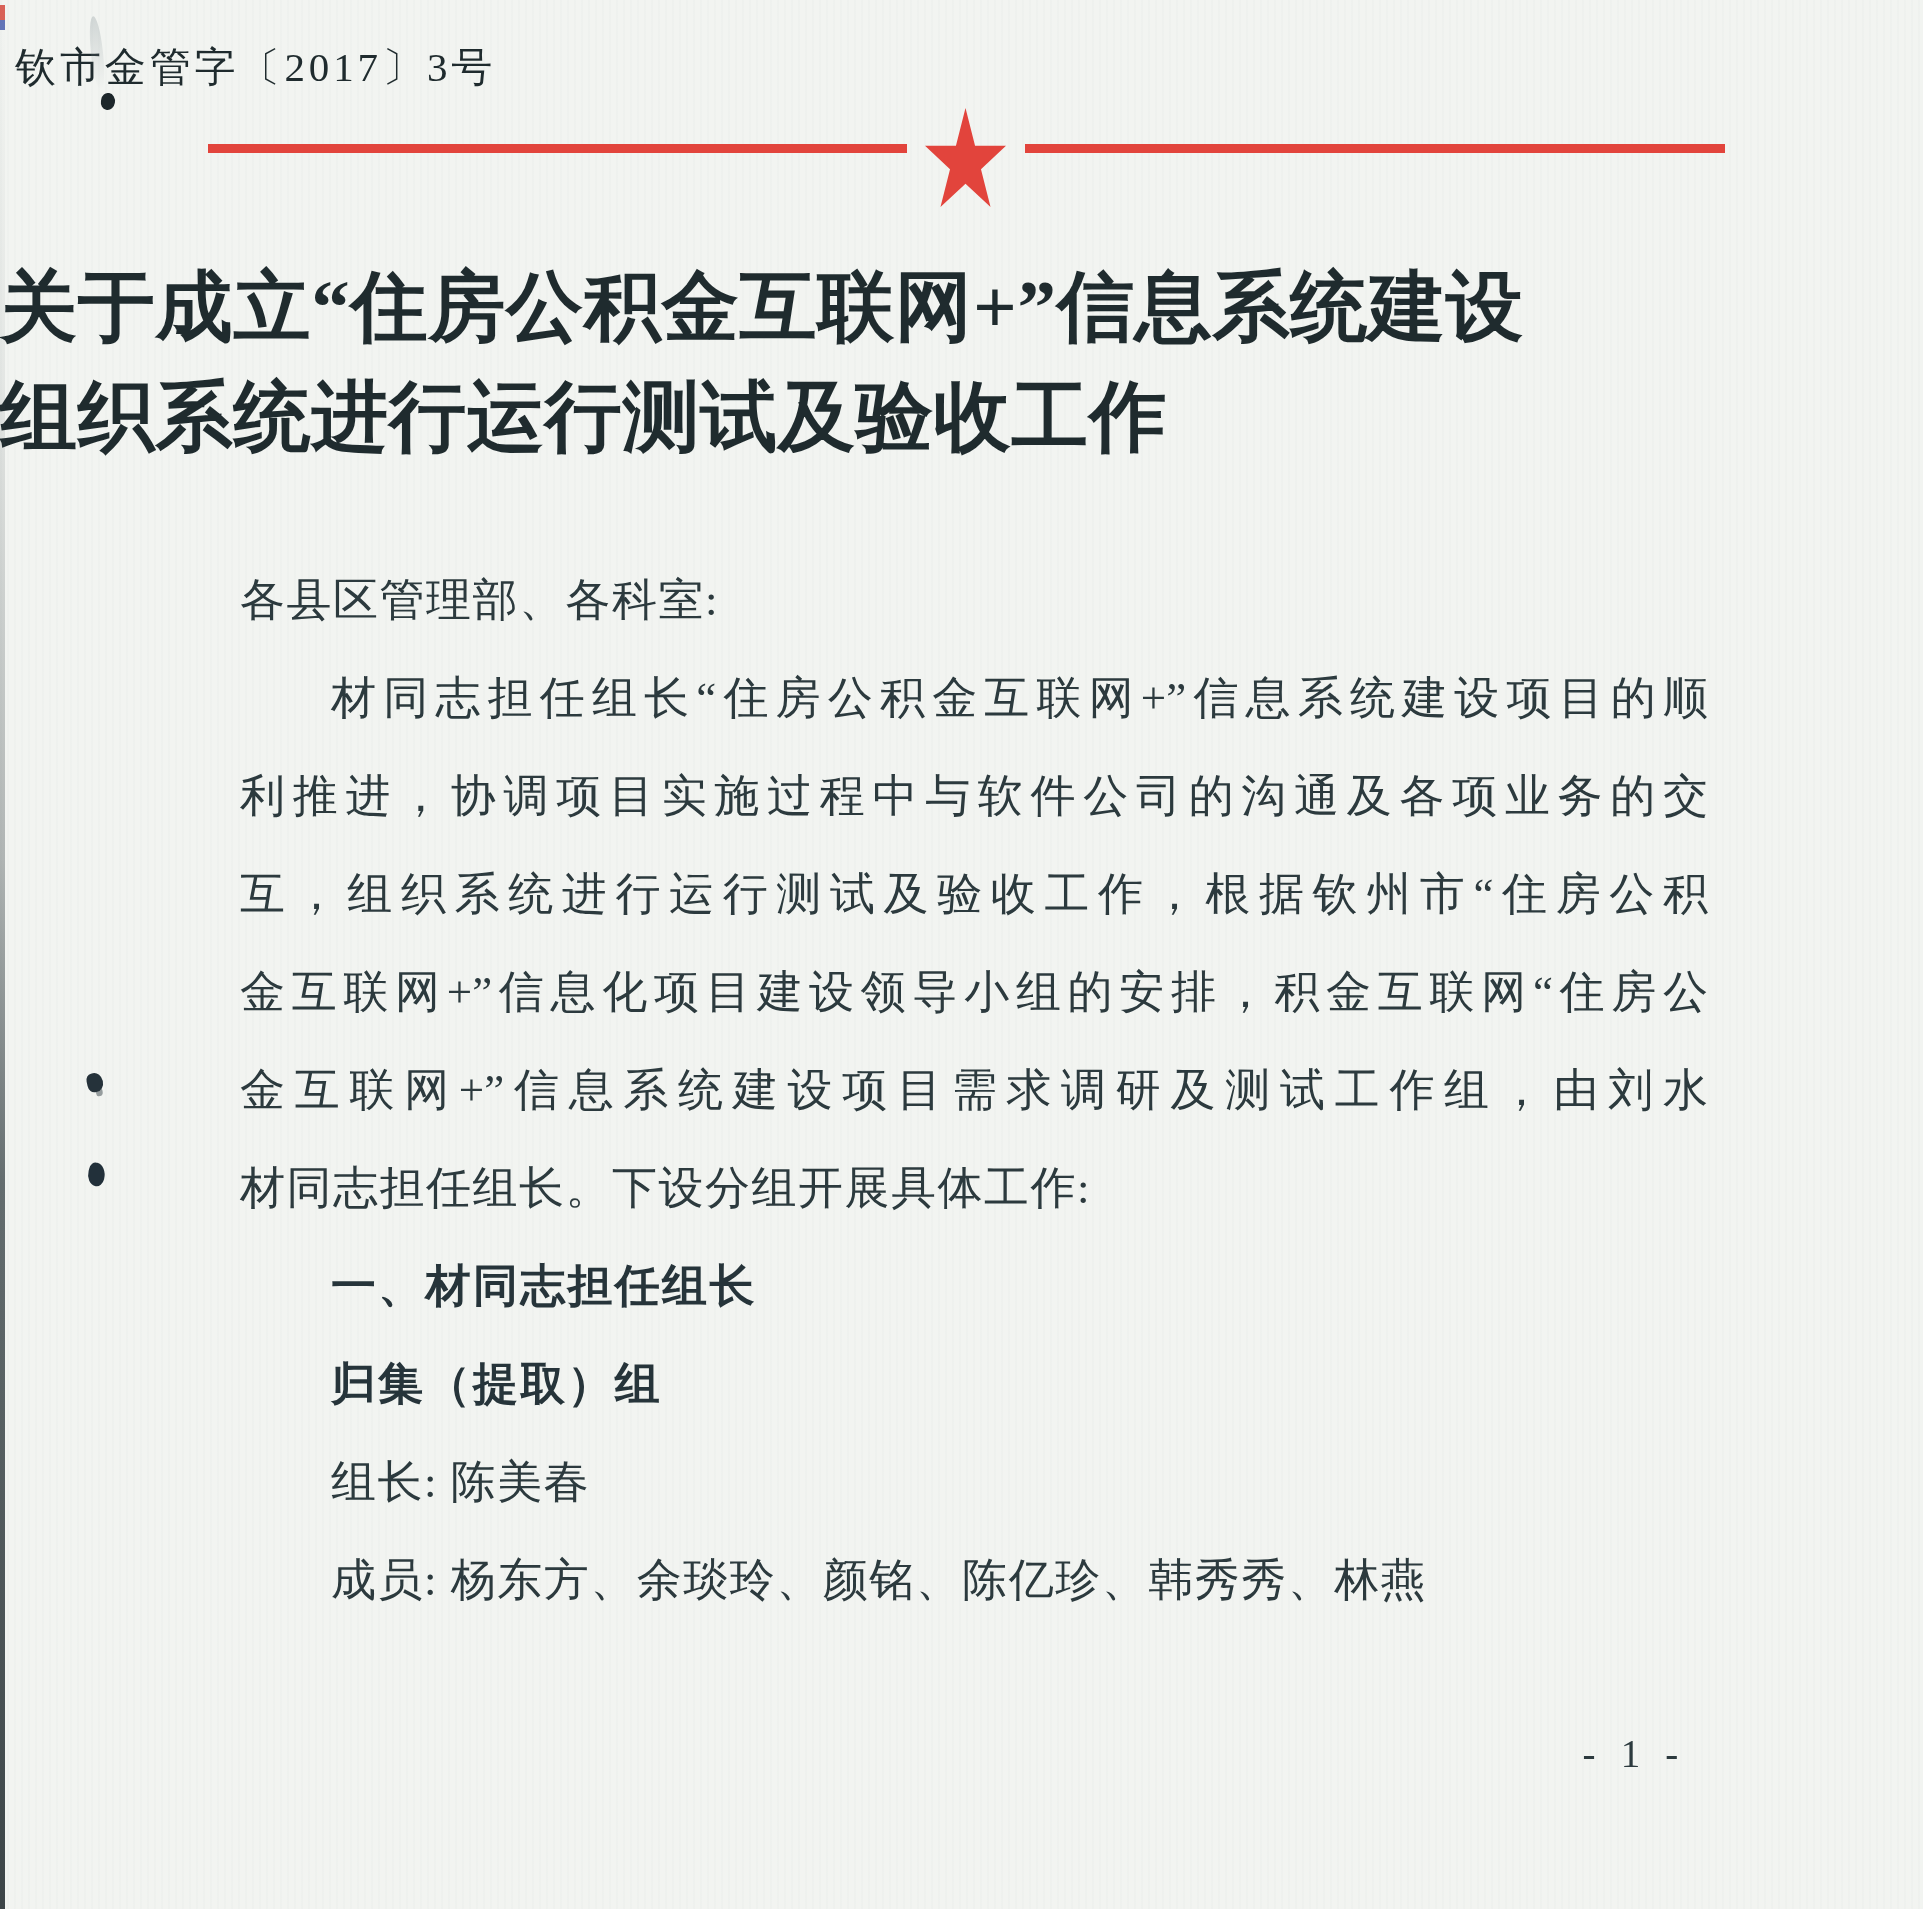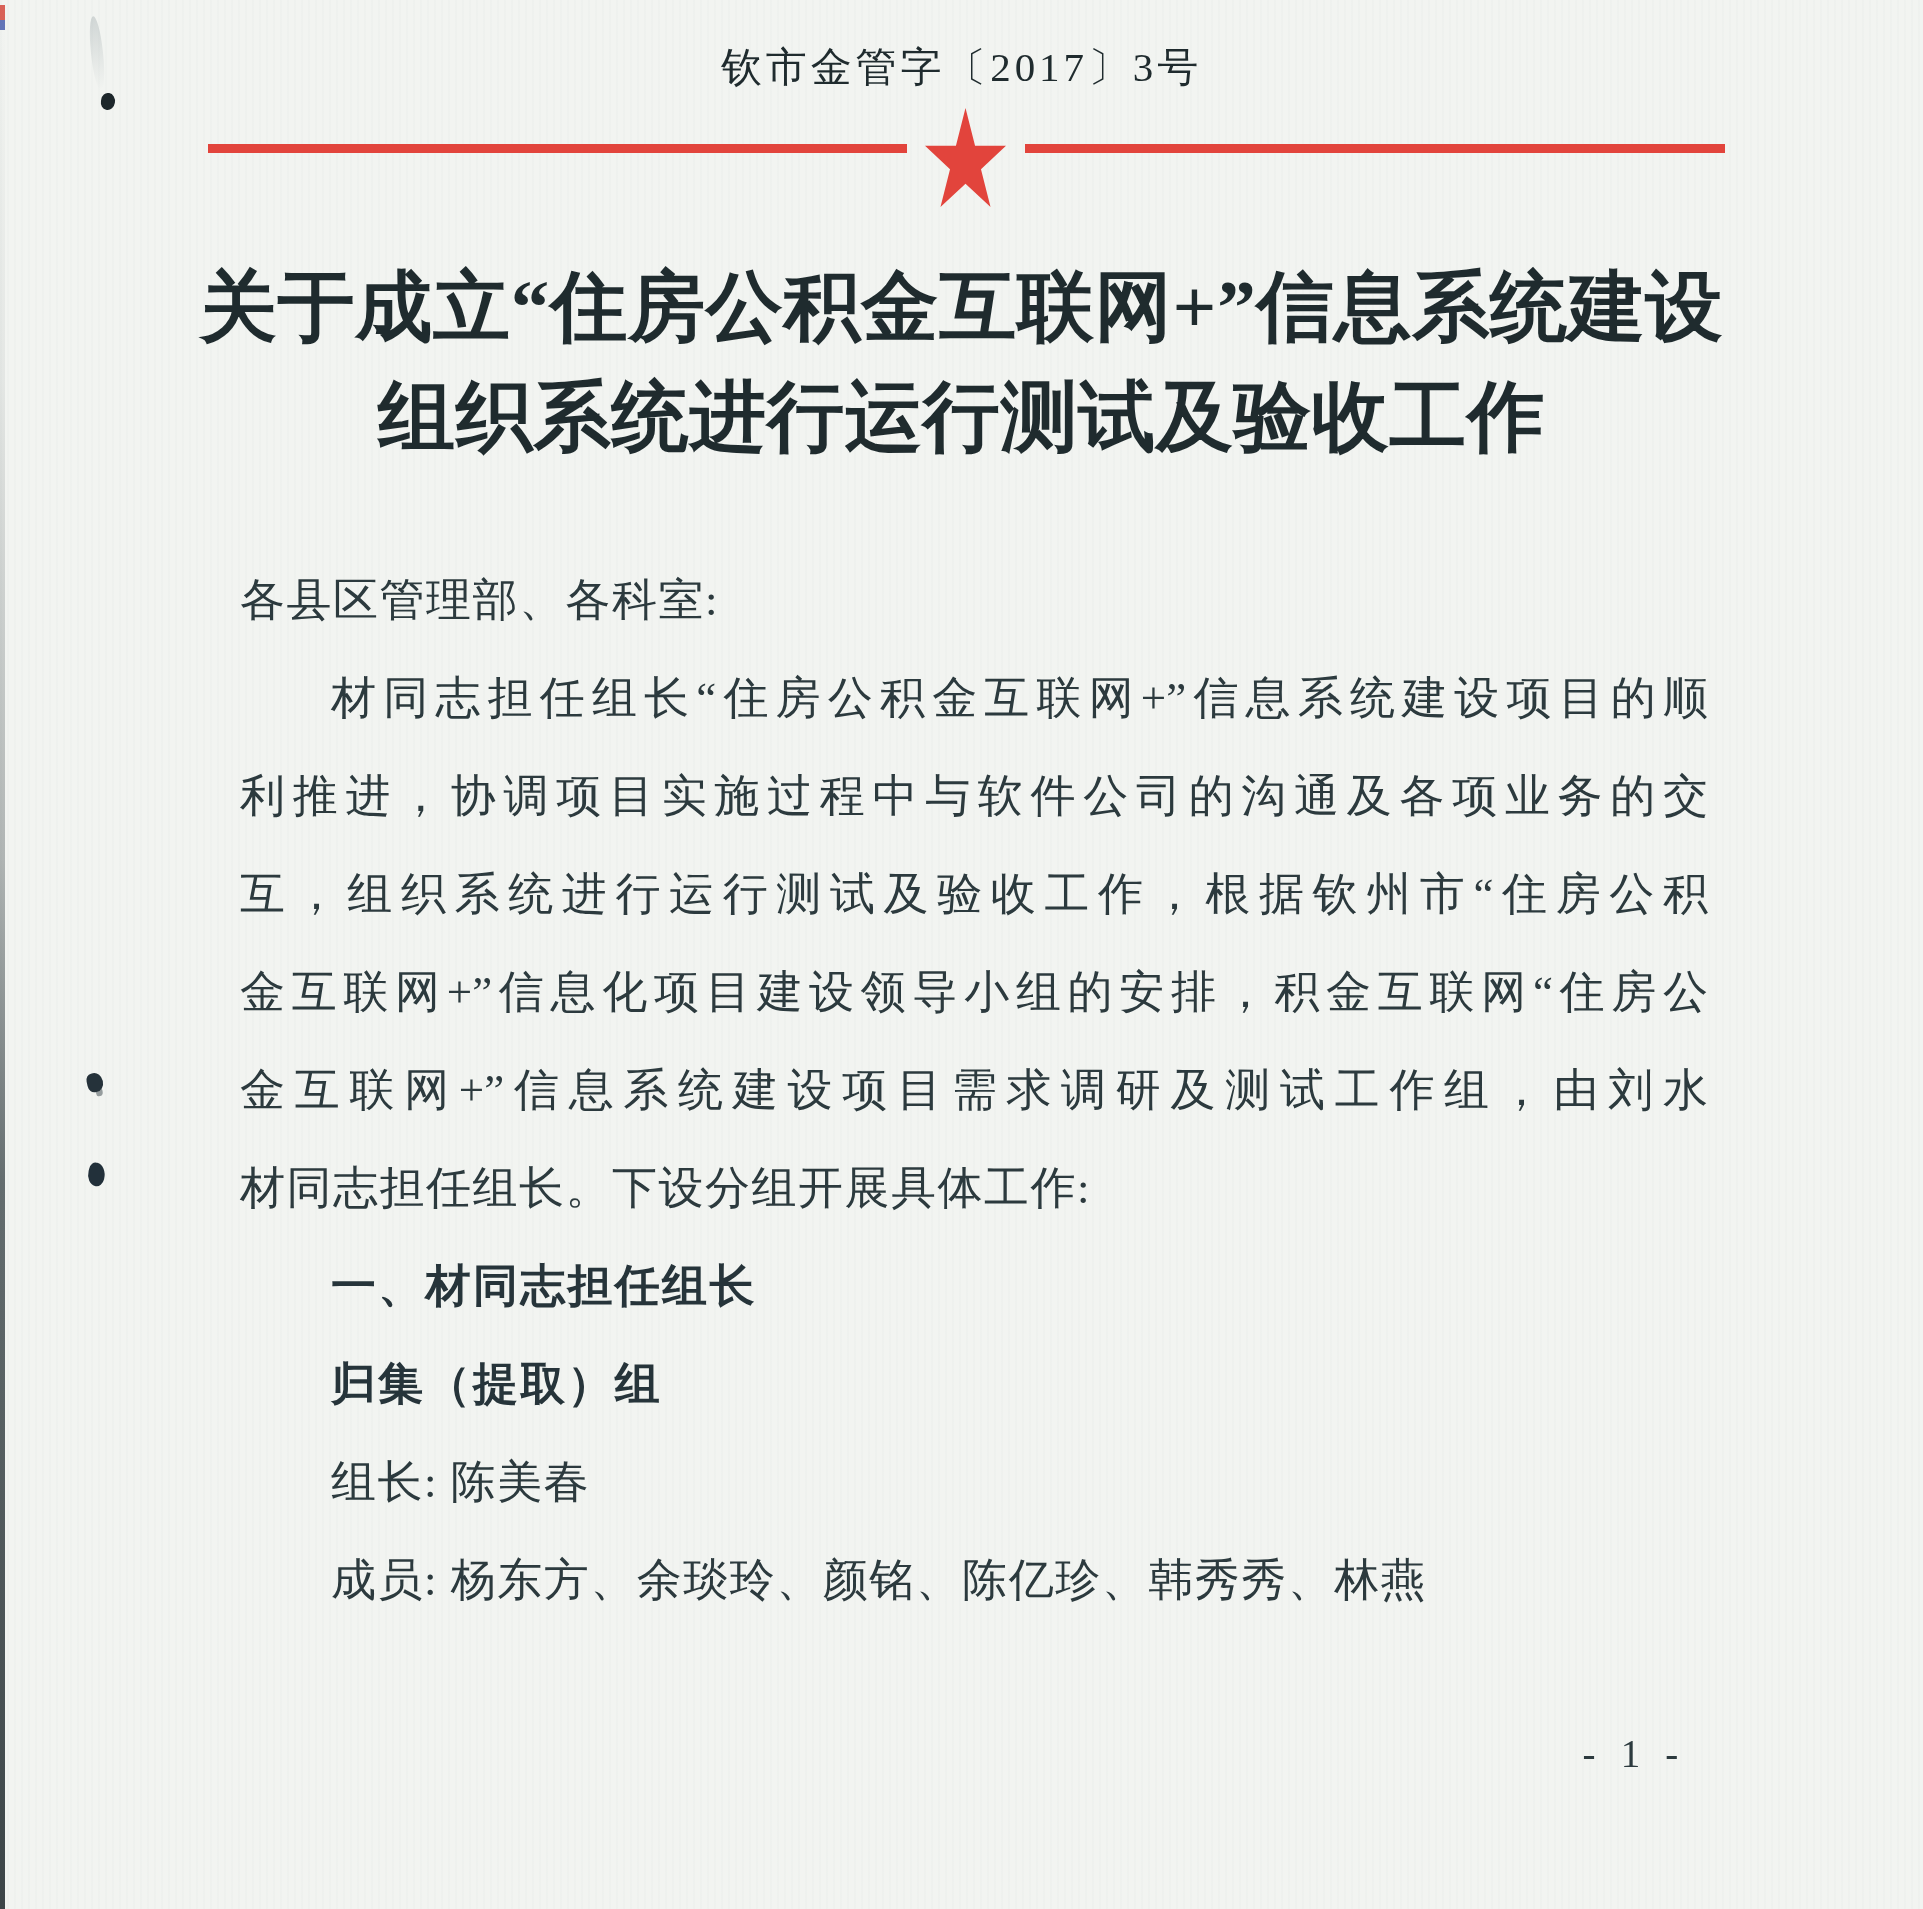--- a/index.html
+++ b/index.html
@@ -17,34 +17,34 @@
   }
   .page{
     position:absolute;inset:0;
     background:
       repeating-linear-gradient(90deg, rgba(208,216,214,.10) 0 2.3px, rgba(255,255,255,0) 2.3px 7px),
       var(--paper);
   }
   
   .doc-number{
     position:absolute;top:43px;left:0;right:0;
-    text-align:center;
+    text-align:left;
     font-size:41px;line-height:48px;
     letter-spacing:3.9px;
     color:var(--ink-dark);
+    padding-left:15px;
   }
   .red-rule{position:absolute;top:144px;left:0;width:100%;height:8.5px;}
   .red-rule .seg{position:absolute;top:0;height:8.5px;background:var(--accent);}
   .red-rule .seg.left{left:208px;width:699px;}
   .red-rule .seg.right{left:1025px;width:700px;}
   .star{position:absolute;left:925px;top:108px;width:81px;height:99px;}
   
   .title{
     position:absolute;top:252px;left:0;right:0;
-    text-align:center;
     font-weight:700;
     font-size:77px;line-height:110px;
     letter-spacing:0.8px;
     color:var(--ink-dark);
     font-family:"Liberation Serif","DejaVu Serif",serif;
   }
   
   .body-text{
     position:absolute;top:551px;left:240px;right:215px;
   }

